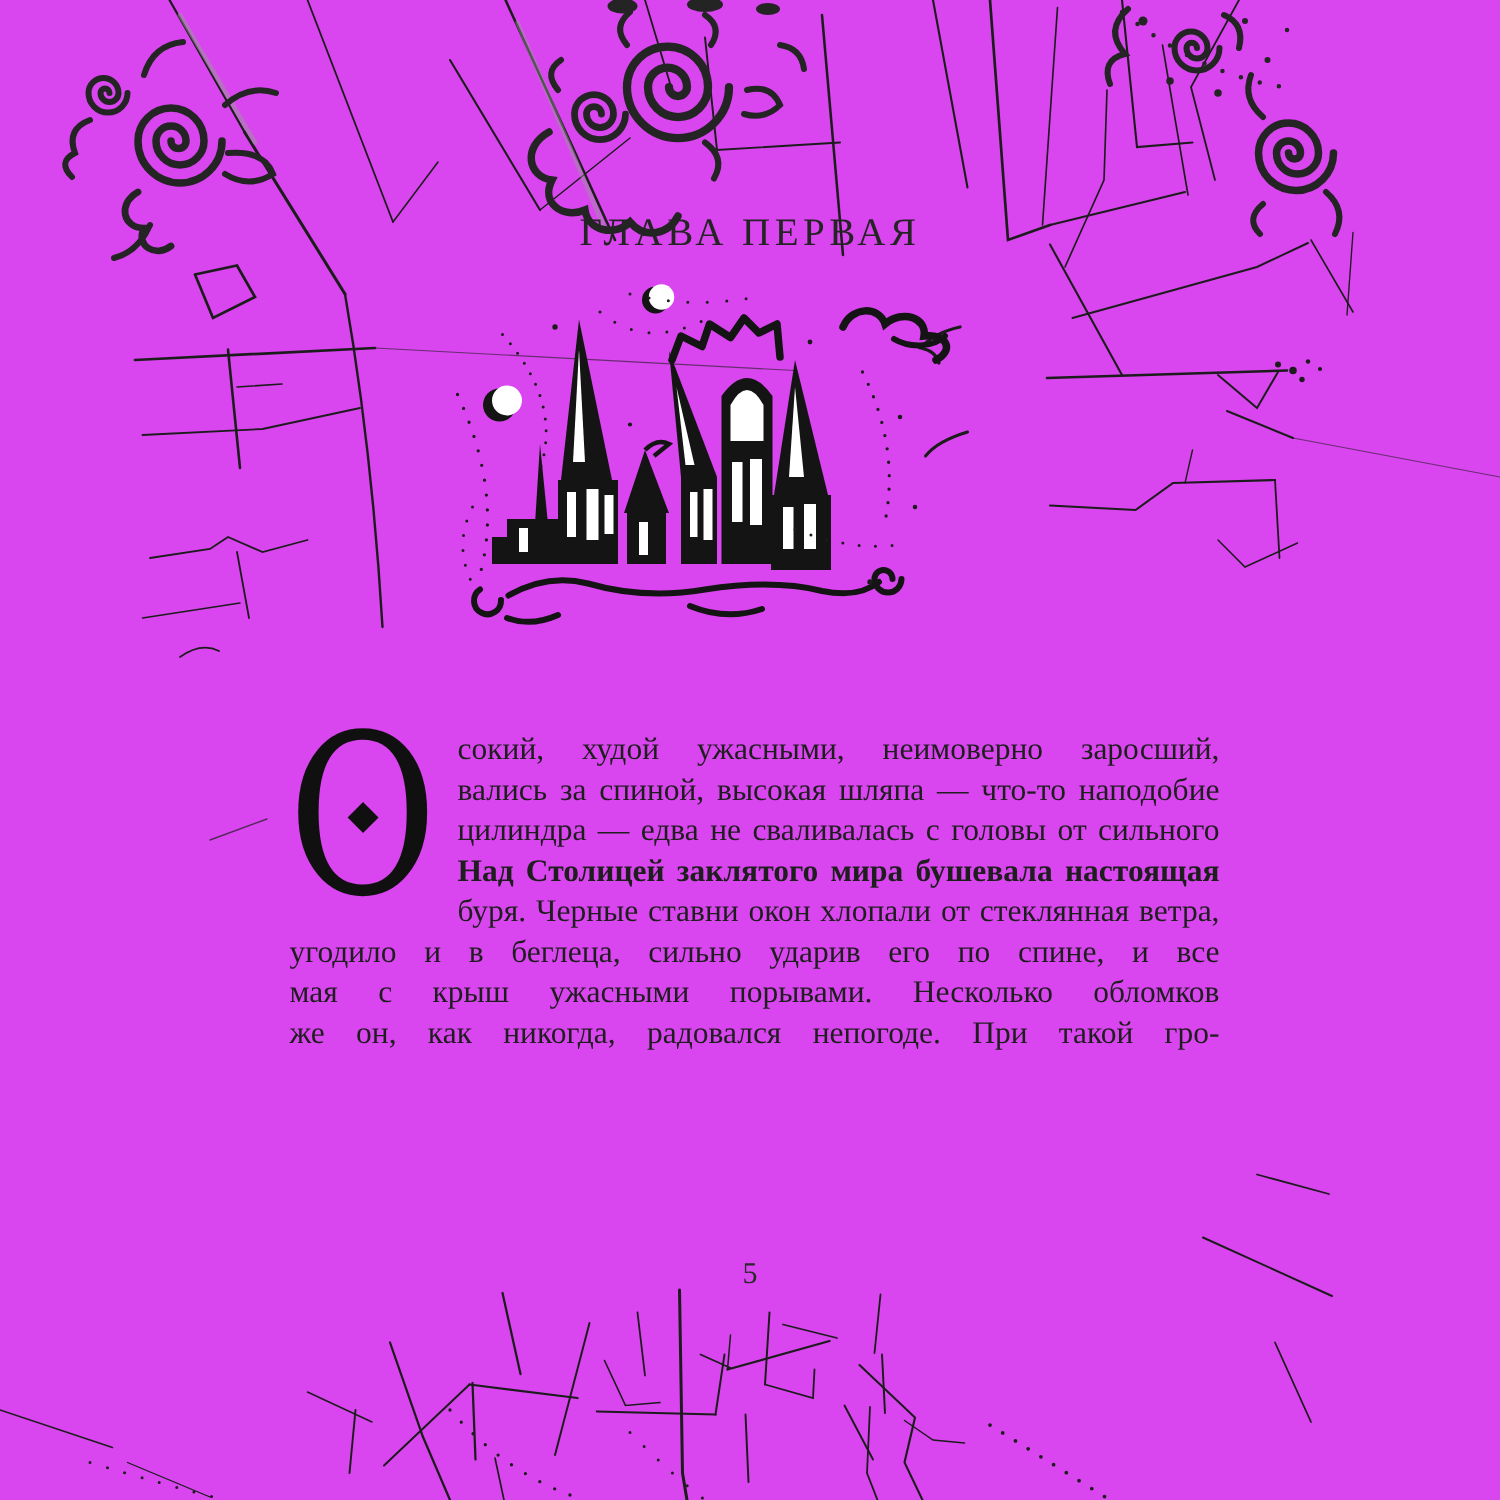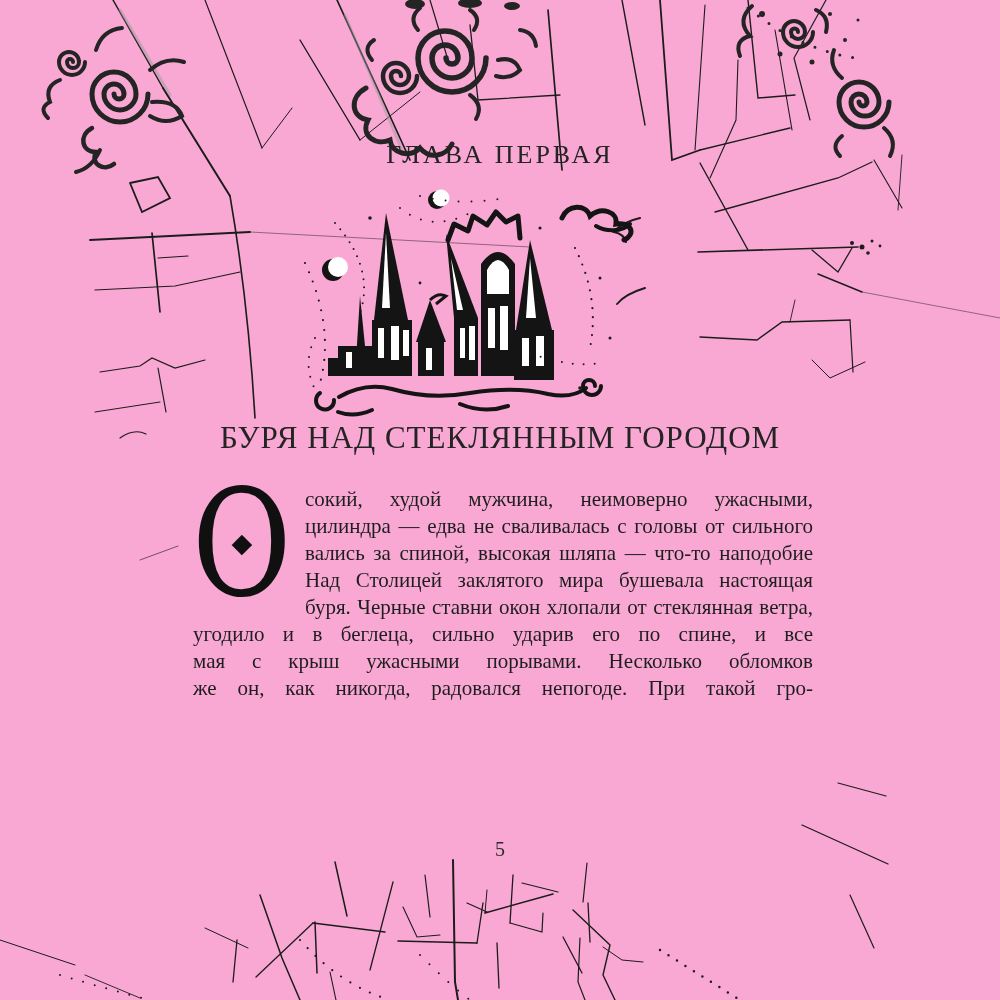--- a/index.html
+++ b/index.html
@@ -1,38 +1,38 @@
 <!DOCTYPE html>
 <html><head>
 <meta charset="utf-8">
 <style>
   html,body{margin:0;padding:0;background:#ffffff;}
   .page{
-    position:relative;width:1000px;height:1000px;background:#f9a8d4;
+    position:relative;width:1000px;height:1000px;background:#d946ef;
     font-family:"Liberation Serif","DejaVu Serif",serif;color:#1f1f1f;overflow:hidden;
   }
   svg.decor{position:absolute;left:0;top:0;width:1000px;height:1000px;}
   .chapter-label{
     position:absolute;left:0;top:140px;width:1000px;text-align:center;
     font-size:26px;letter-spacing:3px;color:#242424;font-weight:normal;
   }
   .chapter-title{
     position:absolute;left:0;top:420px;width:1000px;text-align:center;
     font-size:31px;letter-spacing:1px;color:#242424;font-weight:normal;
   }
   .body-text{
     position:absolute;left:193px;top:486px;width:620px;
     font-size:21px;color:#1e1e1e;
   }
   .text-line{
     height:27px;line-height:27px;white-space:nowrap;
     text-align:justify;text-align-last:justify;
   }
   .text-line.last{text-align-last:left;}
-  .text-line.indent{padding-left:38px;}
+  .text-line.indent{padding-left:38px;font-weight:bold;}
   .dropcap{
     float:left;width:98px;height:108px;margin:4px 14px 0 0;
     position:relative;display:flex;align-items:center;justify-content:center;
   }
   .dropcap .glyph{
     display:inline-block;font-size:148px;line-height:100px;color:#101010;
     transform:scaleX(0.82);font-family:"DejaVu Serif",serif;
   }
   .dropcap .diamond{
     position:absolute;left:50%;top:50%;transform:translate(-50%,-52%);
@@ -260,30 +260,29 @@
       <circle cx="330" cy="150" r="1.5" fill="#1b1b1b"></circle>
       <circle cx="90" cy="30" r="1.8" fill="#1b1b1b"></circle>
       <circle cx="140" cy="95" r="1.4" fill="#1b1b1b"></circle>
       <circle cx="260" cy="40" r="1.6" fill="#1b1b1b"></circle>
       <circle cx="320" cy="90" r="1.5" fill="#1b1b1b"></circle>
     </g>
   </svg>
 
   <div class="chapter-label">ГЛАВА ПЕРВАЯ</div>
 
-  <div class="chapter-title">БУРЯ НАД СТЕКЛЯННЫМ ГОРОДОМ</div>
 
   <div class="body-text">
     <span class="dropcap">
       <span class="glyph">О</span>
       <span class="diamond">◆</span>
     </span>
-    <div class="text-line">сокий, худой мужчина, неимоверно ужасными,</div>
+    <div class="text-line">сокий, худой ужасными, неимоверно заросший,</div>
+    <div class="text-line">вались за спиной, высокая шляпа — что-то наподобие</div>
     <div class="text-line">цилиндра — едва не сваливалась с головы от сильного</div>
-    <div class="text-line">вались за спиной, высокая шляпа — что-то наподобие</div>
     <div class="text-line indent">Над Столицей заклятого мира бушевала настоящая</div>
     <div class="text-line">буря. Черные ставни окон хлопали от стеклянная ветра,</div>
     <div class="text-line">угодило и в беглеца, сильно ударив его по спине, и все</div>
     <div class="text-line">мая с крыш ужасными порывами. Несколько обломков</div>
     <div class="text-line">же он, как никогда, радовался непогоде. При такой гро-</div>
   </div>
 
   <div class="page-number">5</div>
 
 </div>

